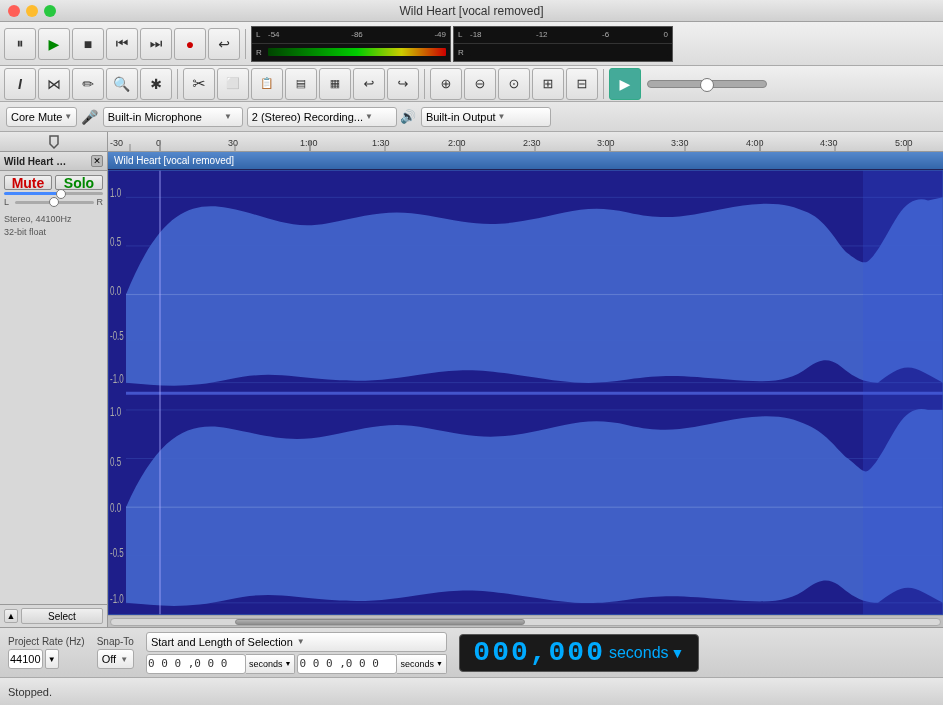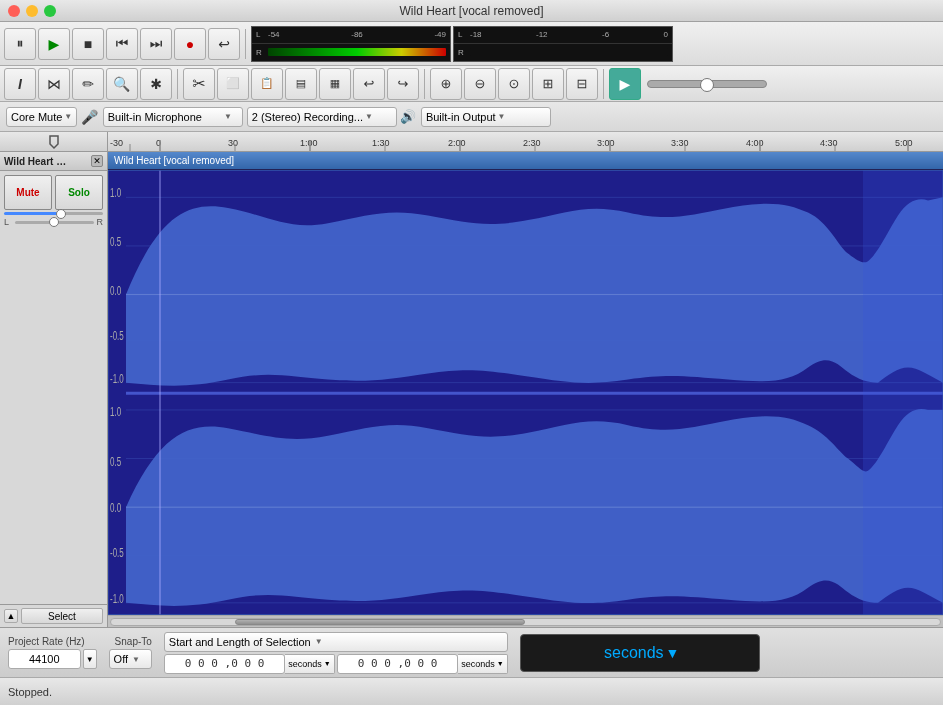--- a/index.html
+++ b/index.html
@@ -147,24 +147,24 @@
       padding: 4px;
       display: flex;
       flex-direction: column;
       gap: 2px;
     }
     .mute-solo-row {
       display: flex; gap: 3px;
     }
     .ms-btn {
       flex: 1;
-      height: 35px;
+      height: 15px;
       border: 1px solid #888;
       border-radius: 2px;
-      font-size: 10px;
+      font-size: 14px;
       font-weight: 600;
       cursor: pointer;
       display: flex; align-items: center; justify-content: center;
       background: linear-gradient(to bottom, #f0f0f0, #d8d8d8);
     }
     .ms-btn.mute { color: #c00; }
     .ms-btn.solo { color: #080; }
     .gain-row {
       display: flex; align-items: center; gap: 3px;
     }
@@ -262,21 +262,21 @@
       height: 50px;
       display: flex;
       align-items: center;
       padding: 0 8px;
       gap: 12px;
     }
     .bottom-input {
       background: white;
       border: 1px solid #aaa;
       border-radius: 3px;
-      padding: 1px 20px;
+      padding: 1px 1px;
       font-size: 11px;
       height: 20px;
       display: flex; align-items: center;
     }
     .bottom-select {
       background: linear-gradient(to bottom, #fff, #e8e8e8);
       border: 1px solid #aaa;
       border-radius: 3px;
       padding: 1px 4px;
       font-size: 11px;
@@ -529,20 +529,24 @@
         </div>
       </div>
 
       <div class="pan-row">
         <span class="pan-label">L</span>
         <div style="flex:1;height:3px;background:linear-gradient(to right,#aaa 50%,#aaa 50%);border-radius:2px;position:relative;">
           <div style="width:10px;height:10px;background:white;border:1px solid #777;border-radius:50%;position:absolute;top:-3.5px;left:50%;transform:translateX(-50%);"></div>
         </div>
         <span class="pan-r-label">R</span>
       </div>
+    </div>
+    <div class="track-info">
+      <div>Stereo, 44100Hz</div>
+      <div>32-bit float</div>
     </div>
     <div class="track-bottom-row">
       <div class="collapse-btn">▲</div>
       <div class="select-btn">Select</div>
     </div>
   </div>
 
   <div class="waveform-area">
 
     <div class="waveform-title-bar">
@@ -668,21 +672,21 @@
     <span style="font-size:10px;color:#444;">Project Rate (Hz)</span>
     <div style="display:flex;align-items:center;gap:2px;">
       <div class="bottom-input">
         <span>44100</span>
       </div>
       <div style="width:14px;height:20px;background:linear-gradient(to bottom,#fff,#e8e8e8);border:1px solid #aaa;border-radius:2px;display:flex;align-items:center;justify-content:center;cursor:pointer;font-size:8px;">▼</div>
     </div>
   </div>
 
   <div style="display:flex;flex-direction:column;gap:2px;">
-    <span style="font-size:10px;color:#444;margin-left:6px;">Snap-To</span>
+    <span style="font-size:10px;color:#444;">Snap-To</span>
     <div class="bottom-select">
       <span>Off</span>
       <span style="font-size:8px;color:#666;">▼</span>
     </div>
   </div>
 
   <div style="display:flex;flex-direction:column;gap:2px;">
     <div class="bottom-select" style="min-width:160px;">
       <span>Start and Length of Selection</span>
       <span style="font-size:8px;color:#666;">▼</span>
@@ -703,20 +707,21 @@
         </div>
         <div style="background:linear-gradient(to bottom,#fff,#e8e8e8);border:1px solid #aaa;border-left:none;border-radius:0 2px 2px 0;height:20px;padding:0 3px;display:flex;align-items:center;cursor:pointer;font-size:9px;">
           <span>seconds</span>
           <span style="font-size:7px;margin-left:2px;">▼</span>
         </div>
       </div>
     </div>
   </div>
 
   <div class="time-display">
+    <span class="time-digits">000,000</span>
     <span class="time-unit">seconds</span>
     <span class="time-arrow">▼</span>
   </div>
 </div>
 
 <div class="status-bar">
   <span>Stopped.</span>
 </div>
 
 </body></html>

